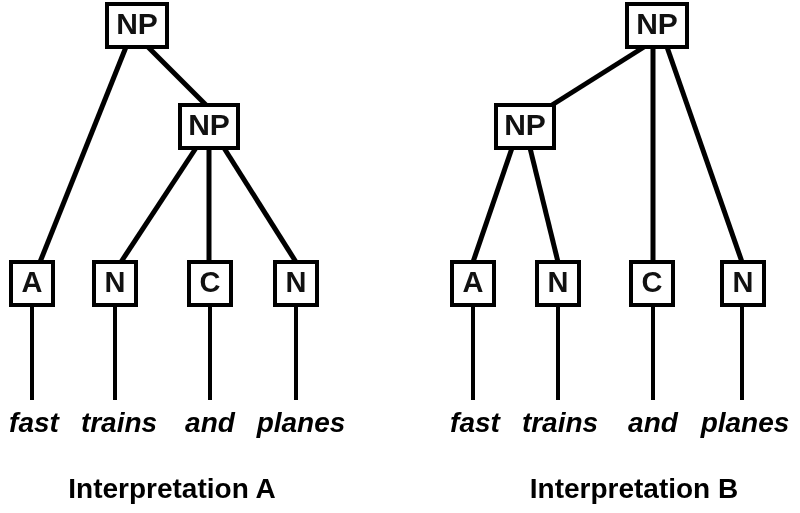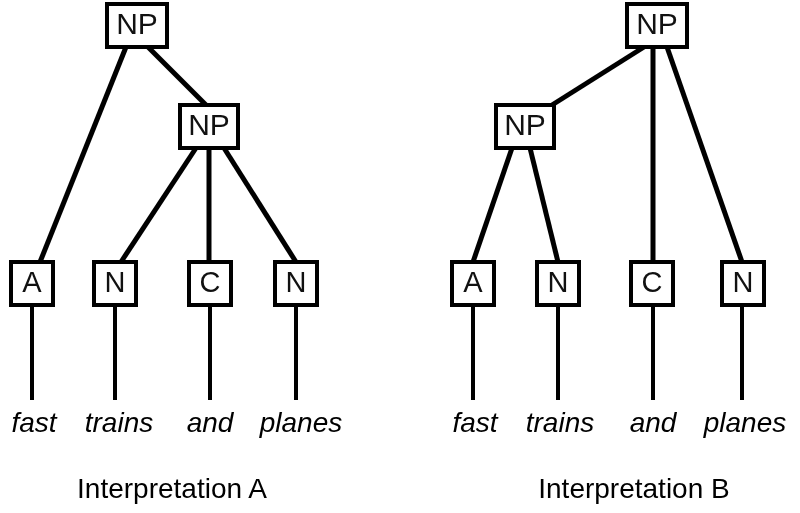--- a/index.html
+++ b/index.html
@@ -11,20 +11,21 @@
     width: 800px;
     height: 513px;
     position: relative;
     overflow: hidden;
     font-family: "Liberation Sans", sans-serif;
     color: #000000;
   }
   #diagram-root {
     position: absolute;
     inset: 0;
+    font-weight: bold;
   }
   svg.tree-canvas {
     position: absolute;
     top: 0;
     left: 0;
     width: 800px;
     height: 513px;
     display: block;
   }
   .node-box {

